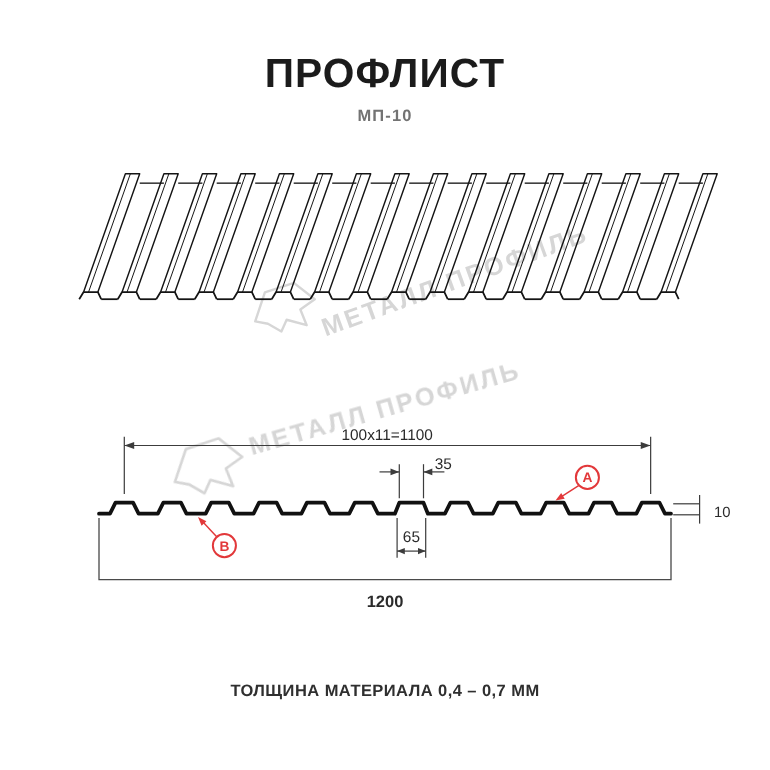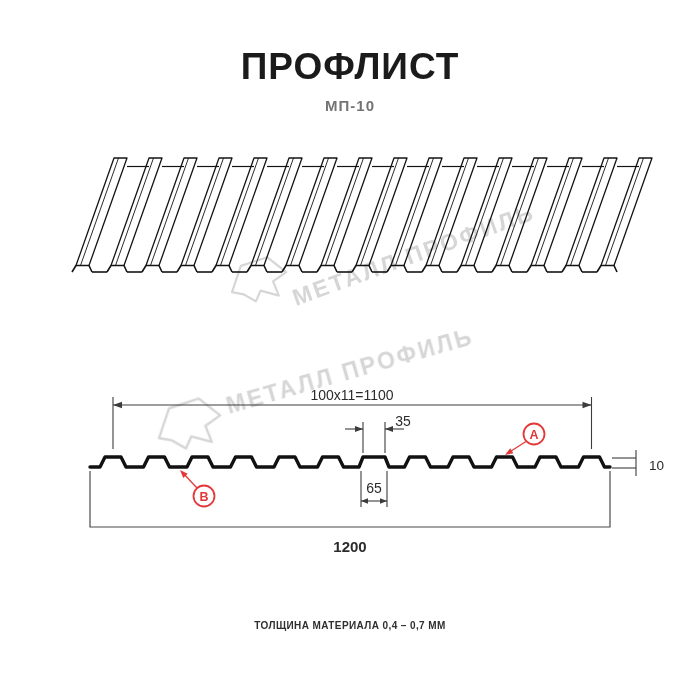--- a/index.html
+++ b/index.html
@@ -11,21 +11,21 @@
   .page-title{
     position:absolute;top:46px;left:0;width:700px;text-align:center;
     font-size:37px;font-weight:700;letter-spacing:1px;color:#1b1b1b;
   }
   .page-subtitle{
     position:absolute;top:97px;left:0;width:700px;text-align:center;
     font-size:15px;font-weight:700;letter-spacing:1px;color:#737373;
   }
   .footer-note{
     position:absolute;top:620px;left:0;width:700px;text-align:center;
-    font-size:10px;font-weight:600;letter-spacing:0.4px;color:#2f2f2f;
+    font-size:15px;font-weight:600;letter-spacing:0.4px;color:#2f2f2f;
   }
   #drawing{position:absolute;left:0;top:0;}
   .dim-text{font-family:"Liberation Sans","DejaVu Sans",sans-serif;font-size:14px;fill:#2b2b2b;}
   .dim-text-small{font-family:"Liberation Sans","DejaVu Sans",sans-serif;font-size:13.5px;fill:#2b2b2b;}
   .dim-text-bold{font-family:"Liberation Sans","DejaVu Sans",sans-serif;font-size:15px;font-weight:600;fill:#2b2b2b;}
   .callout-letter{font-family:"Liberation Sans","DejaVu Sans",sans-serif;font-size:12.5px;font-weight:700;}
   .wm-text{font-family:"Liberation Sans","DejaVu Sans",sans-serif;font-size:23px;font-weight:700;letter-spacing:2.5px;}
 </style>
 </head>
 <body>

